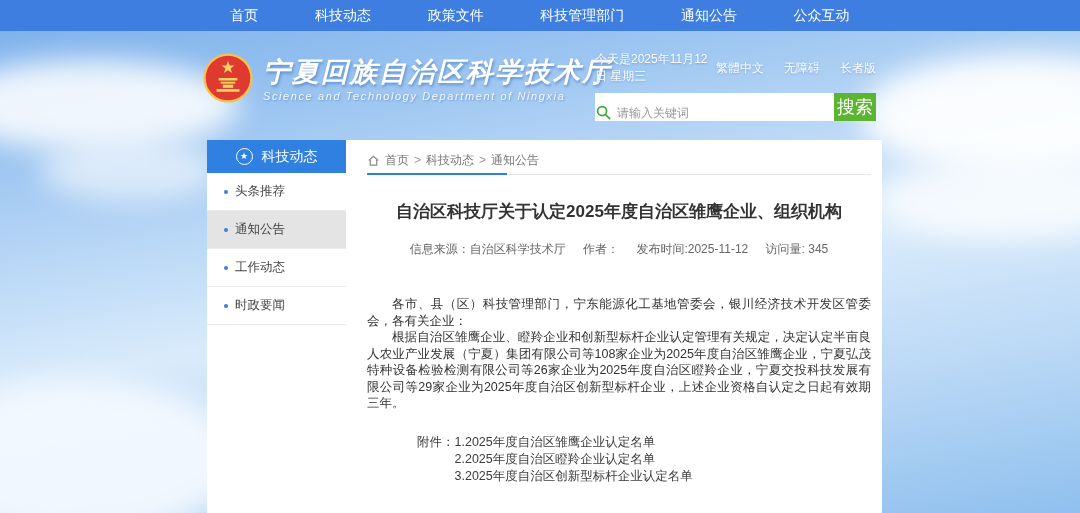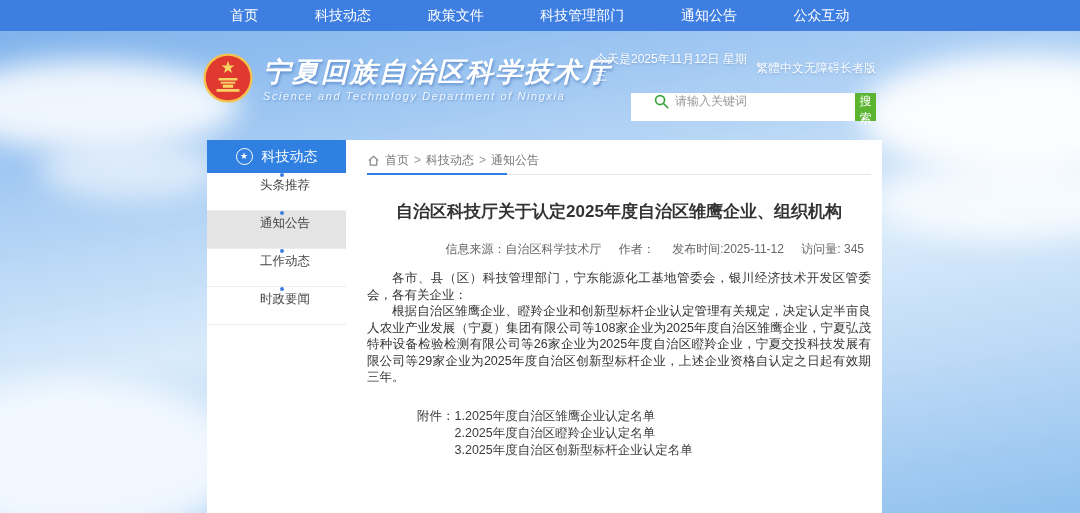--- a/index.html
+++ b/index.html
@@ -23,54 +23,54 @@
   
   .header { position:absolute; top:31px; left:0; right:0; height:109px; z-index:4; }
   .logo-link { position:absolute; left:203px; top:22px; display:flex; align-items:center; cursor:pointer;font-style:italic; }
   .emblem { width:50px; height:50px; display:block; }
   .site-text { margin-left:10px; }
   .site-title { color:#fff; font-size:27px; font-weight:bold; letter-spacing:2px; text-shadow:1px 2px 3px rgba(30,80,160,.45); white-space:nowrap; }
   .site-subtitle { color:#f2f8ff; font-size:11px; letter-spacing:1.6px; text-shadow:1px 1px 2px rgba(30,80,160,.4); white-space:nowrap; }
 
   .header-right { position:absolute; left:595px; top:20px; width:281px; }
   .date-row { display:flex; justify-content:flex-start; align-items:center; font-size:12px; color:#fff; text-shadow:0 1px 2px rgba(40,90,170,.35); }
-  .date-row .links { display:flex; gap:0; }
+  .date-row .links { display:flex; gap:20px; }
   .date-row .links a { color:#fff; text-decoration:none; cursor:pointer; white-space:nowrap; }
   .search-row { margin-top:8px; display:flex; height:28px; }
-  .search-box { flex:1; background:#fff; display:flex; align-items:flex-start; padding:0 22px; border:1px solid #fff;margin-left:36px; }
+  .search-box { flex:1; background:#fff; display:flex; align-items:flex-end; padding:0 0; border:1px solid #fff; }
   .search-box svg { flex:none; margin-right:6px; }
   .search-box input { border:none; outline:none; flex:1; font-size:12px; color:#333; font-family:inherit; background:transparent; }
   .search-box input::placeholder { color:#999; }
-  .search-btn { width:21px; background:#5cb531; color:#fff; font-size:12px; border:none; cursor:pointer; font-family:inherit; }
+  .search-btn { width:42px; background:#5cb531; color:#fff; font-size:18px; border:none; cursor:pointer; font-family:inherit; }
 
   
   .panel { position:absolute; left:207px; top:140px; width:675px; height:373px; background:#fff; z-index:4; }
 
   
   .sidebar { position:absolute; left:0; top:0; width:139px; }
   .sidebar-header { height:33px; background:#3080e2; color:#fff; display:flex; align-items:center; justify-content:center; gap:9px; font-size:14px; }
   .sb-icon { width:17px; height:17px; border:1.4px solid #fff; border-radius:50%; display:flex; align-items:center; justify-content:center; font-size:9px; color:#fff; line-height:1; }
-  .sidebar-item { height:38px; display:flex; align-items:center; padding-left:17px; font-size:12.5px; color:#444; border-bottom:1px solid #ececec; cursor:pointer; background:#fff;flex-direction:column; }
+  .sidebar-item { height:38px; display:flex; align-items:center; padding-left:17px; font-size:12.5px; color:#444; border-bottom:1px solid #ececec; cursor:pointer; background:#fff; }
   .sidebar-item.active { background:#e4e4e4; }
   .dot { width:4px; height:4px; border-radius:50%; background:#3d7ee0; margin-right:7px; flex:none; }
 
   
   .main { position:absolute; left:160px; top:10px; width:504px; }
   .breadcrumb { display:flex; align-items:center; gap:5px; font-size:12px; color:#777; height:20px; }
   .breadcrumb a { color:#777; text-decoration:none; cursor:pointer; }
   .bc-sep { color:#999; }
   .bc-rule { position:relative; margin-top:3px; height:2px; }
   .bc-rule .gray { position:absolute; left:0; right:0; top:1px; height:1px; background:#e6e6e6; }
   .bc-rule .blue { position:absolute; left:0; top:0; width:140px; height:2px; background:#2f7fe0; }
 
   .article { margin-top:24px; }
   .art-title { text-align:center; font-size:17px; font-weight:bold; color:#333; line-height:26px; }
-  .art-meta { margin-top:16px; text-align:right; font-size:12px; color:#666; }
+  .art-meta { margin-top:16px; text-align:center; font-size:12px; color:#666; }
   .art-meta span { margin:0 7px; }
-  .art-body { margin-top:12px; font-size:12.5px; color:#333; line-height:16.5px; text-align:justify; }
+  .art-body { margin-top:38px; font-size:12.5px; color:#333; line-height:16.5px; text-align:justify; }
   .art-body p { text-indent:2em; }
   .attachments { margin-top:22px; padding-left:50px; display:flex; font-size:12.5px; color:#3c3c3c; line-height:17px; }
   .attachments .att-list div { cursor:pointer; }
 </style>
 </head>
 <body>
 
 <div class="sky">
   <div class="cloud c1"></div>
   <div class="cloud c2"></div>

